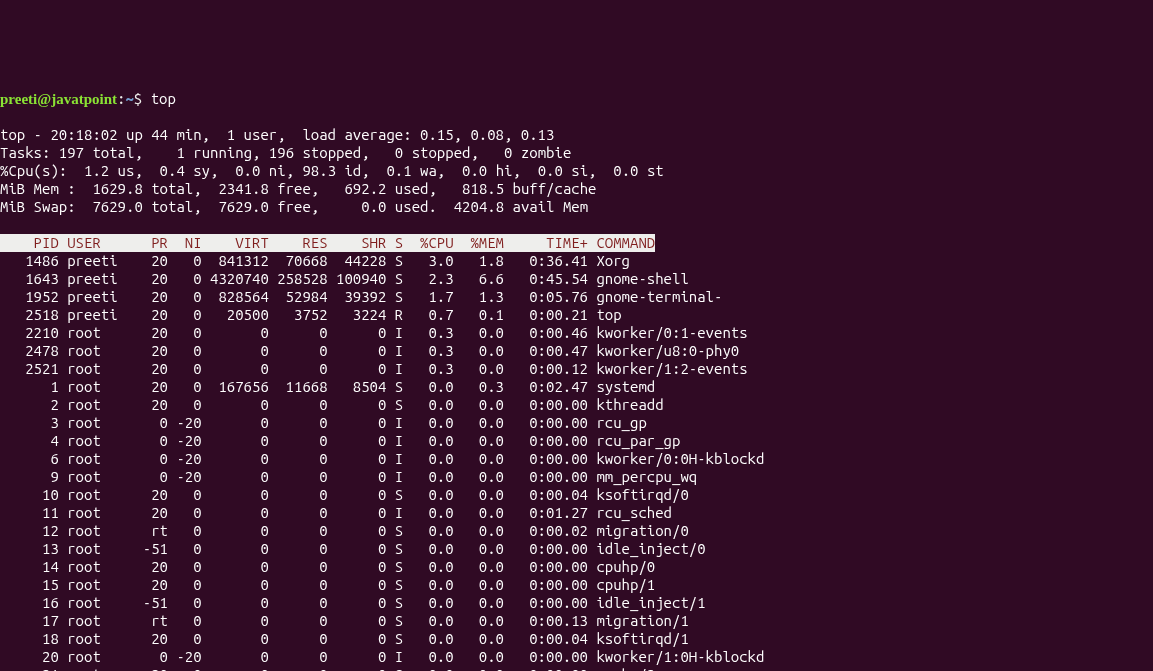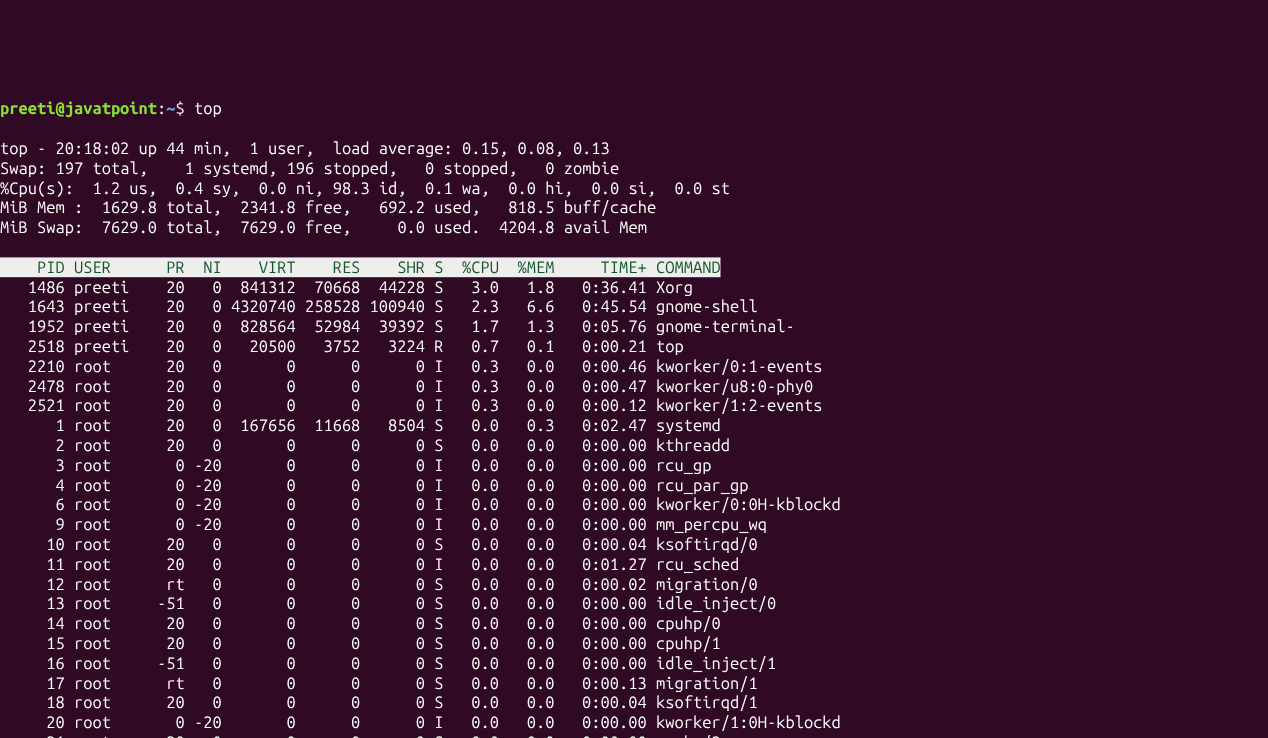--- a/index.html
+++ b/index.html
@@ -6,42 +6,42 @@
     body {
       background: #300a24;
       color: #ffffff;
       font-family: 'Ubuntu Mono', 'Courier New', monospace;
       font-size: 15px;
       line-height: 18px;
       padding: 0;
       white-space: pre;
       overflow: hidden;
     }
-    .green { color: #8ae234; font-weight: bold; }
+    .green { color: #8ae234; font-weight: bold; font-family: Liberation Serif, serif; }
     .blue { color: #729fcf; font-weight: bold; }
     .white { color: #eeeeec; }
     .bold { font-weight: normal; }
     .header-row {
       background: #eeeeec;
-      color: #14532d;
+      color: #7f1d1d;
       display: inline-block;
     }
     .highlight { font-weight: normal; }
     .proc-line { display: block; }
   </style>
 </head>
 <body>
 
 
 
 <div>
 <span class="green">preeti@javatpoint</span><span class="white">:</span><span class="blue">~</span><span class="white">$</span> <span>top</span>
 
 <span>top - 20:18:02 up 44 min,  1 user,  load average: 0.15, 0.08, 0.13</span>
-<span>Swap:</span><span class="bold"> 197 </span><span>total,  </span><span class="bold">  1 </span><span>systemd, </span><span class="bold">196 </span><span>stopped, </span><span class="bold">  0 </span><span>stopped, </span><span class="bold">  0 </span><span>zombie</span>
+<span>Tasks:</span><span class="bold"> 197 </span><span>total,  </span><span class="bold">  1 </span><span>running, </span><span class="bold">196 </span><span>stopped, </span><span class="bold">  0 </span><span>stopped, </span><span class="bold">  0 </span><span>zombie</span>
 <span>%Cpu(s):</span><span class="bold">  1.2 </span><span>us,</span><span class="bold">  0.4 </span><span>sy,</span><span class="bold">  0.0 </span><span>ni,</span><span class="bold"> 98.3 </span><span>id,</span><span class="bold">  0.1 </span><span>wa,</span><span class="bold">  0.0 </span><span>hi,</span><span class="bold">  0.0 </span><span>si,</span><span class="bold">  0.0 </span><span>st</span>
 <span>MiB Mem :</span><span class="bold">  1629.8 </span><span>total,</span><span class="bold">  2341.8 </span><span>free,</span><span class="bold">   692.2 </span><span>used,</span><span class="bold">   818.5 </span><span>buff/cache</span>
 <span>MiB Swap:</span><span class="bold">  7629.0 </span><span>total,</span><span class="bold">  7629.0 </span><span>free,</span><span class="bold">     0.0 </span><span>used.</span><span class="bold">  4204.8 </span><span>avail Mem</span>
 
 <span class="header-row">    PID USER      PR  NI    VIRT    RES    SHR S  %CPU  %MEM     TIME+ COMMAND</span>
 <div id="process-list"><span class="proc-line">   1486 preeti    20   0  841312  70668  44228 S   3.0   1.8   0:36.41 Xorg</span><span class="proc-line">   1643 preeti    20   0 4320740 258528 100940 S   2.3   6.6   0:45.54 gnome-shell</span><span class="proc-line">   1952 preeti    20   0  828564  52984  39392 S   1.7   1.3   0:05.76 gnome-terminal-</span><span class="proc-line highlight">   2518 preeti    20   0   20500   3752   3224 R   0.7   0.1   0:00.21 top</span><span class="proc-line">   2210 root      20   0       0      0      0 I   0.3   0.0   0:00.46 kworker/0:1-events</span><span class="proc-line">   2478 root      20   0       0      0      0 I   0.3   0.0   0:00.47 kworker/u8:0-phy0</span><span class="proc-line">   2521 root      20   0       0      0      0 I   0.3   0.0   0:00.12 kworker/1:2-events</span><span class="proc-line">      1 root      20   0  167656  11668   8504 S   0.0   0.3   0:02.47 systemd</span><span class="proc-line">      2 root      20   0       0      0      0 S   0.0   0.0   0:00.00 kthreadd</span><span class="proc-line">      3 root       0 -20       0      0      0 I   0.0   0.0   0:00.00 rcu_gp</span><span class="proc-line">      4 root       0 -20       0      0      0 I   0.0   0.0   0:00.00 rcu_par_gp</span><span class="proc-line">      6 root       0 -20       0      0      0 I   0.0   0.0   0:00.00 kworker/0:0H-kblockd</span><span class="proc-line">      9 root       0 -20       0      0      0 I   0.0   0.0   0:00.00 mm_percpu_wq</span><span class="proc-line">     10 root      20   0       0      0      0 S   0.0   0.0   0:00.04 ksoftirqd/0</span><span class="proc-line">     11 root      20   0       0      0      0 I   0.0   0.0   0:01.27 rcu_sched</span><span class="proc-line">     12 root      rt   0       0      0      0 S   0.0   0.0   0:00.02 migration/0</span><span class="proc-line">     13 root     -51   0       0      0      0 S   0.0   0.0   0:00.00 idle_inject/0</span><span class="proc-line">     14 root      20   0       0      0      0 S   0.0   0.0   0:00.00 cpuhp/0</span><span class="proc-line">     15 root      20   0       0      0      0 S   0.0   0.0   0:00.00 cpuhp/1</span><span class="proc-line">     16 root     -51   0       0      0      0 S   0.0   0.0   0:00.00 idle_inject/1</span><span class="proc-line">     17 root      rt   0       0      0      0 S   0.0   0.0   0:00.13 migration/1</span><span class="proc-line">     18 root      20   0       0      0      0 S   0.0   0.0   0:00.04 ksoftirqd/1</span><span class="proc-line">     20 root       0 -20       0      0      0 I   0.0   0.0   0:00.00 kworker/1:0H-kblockd</span><span class="proc-line">     21 root      20   0       0      0      0 S   0.0   0.0   0:00.00 cpuhp/2</span></div></div>
 
 
 
 

